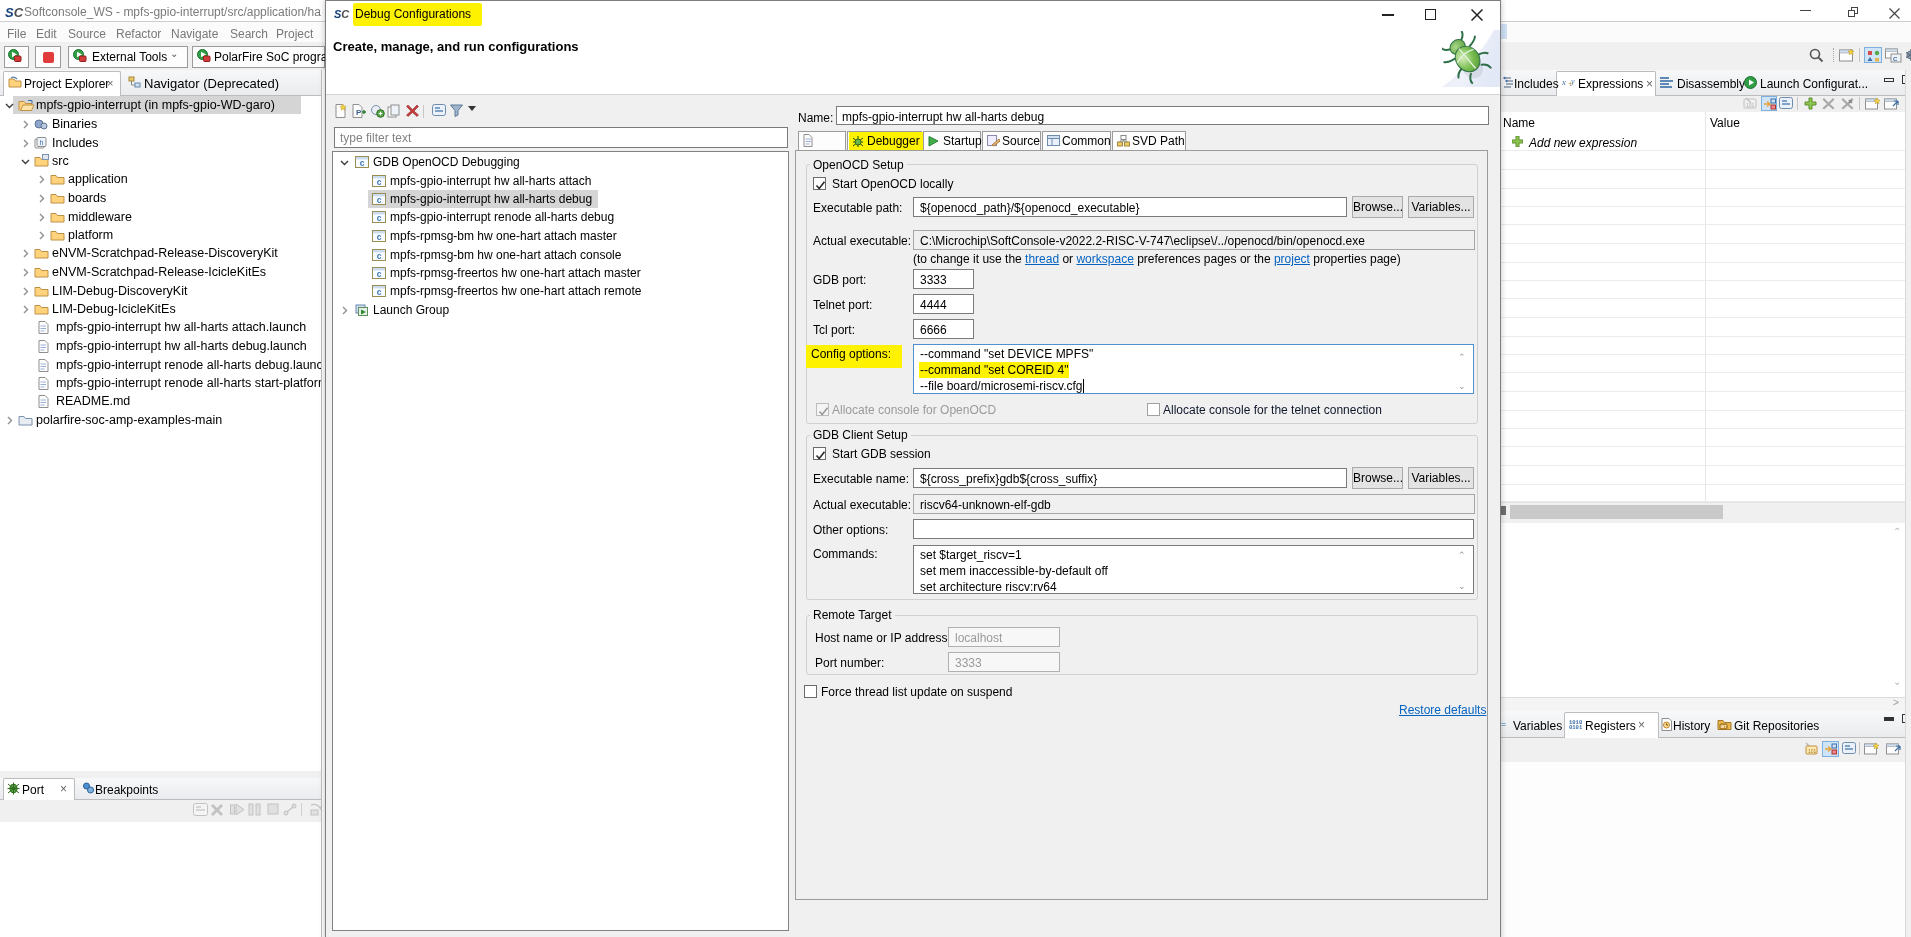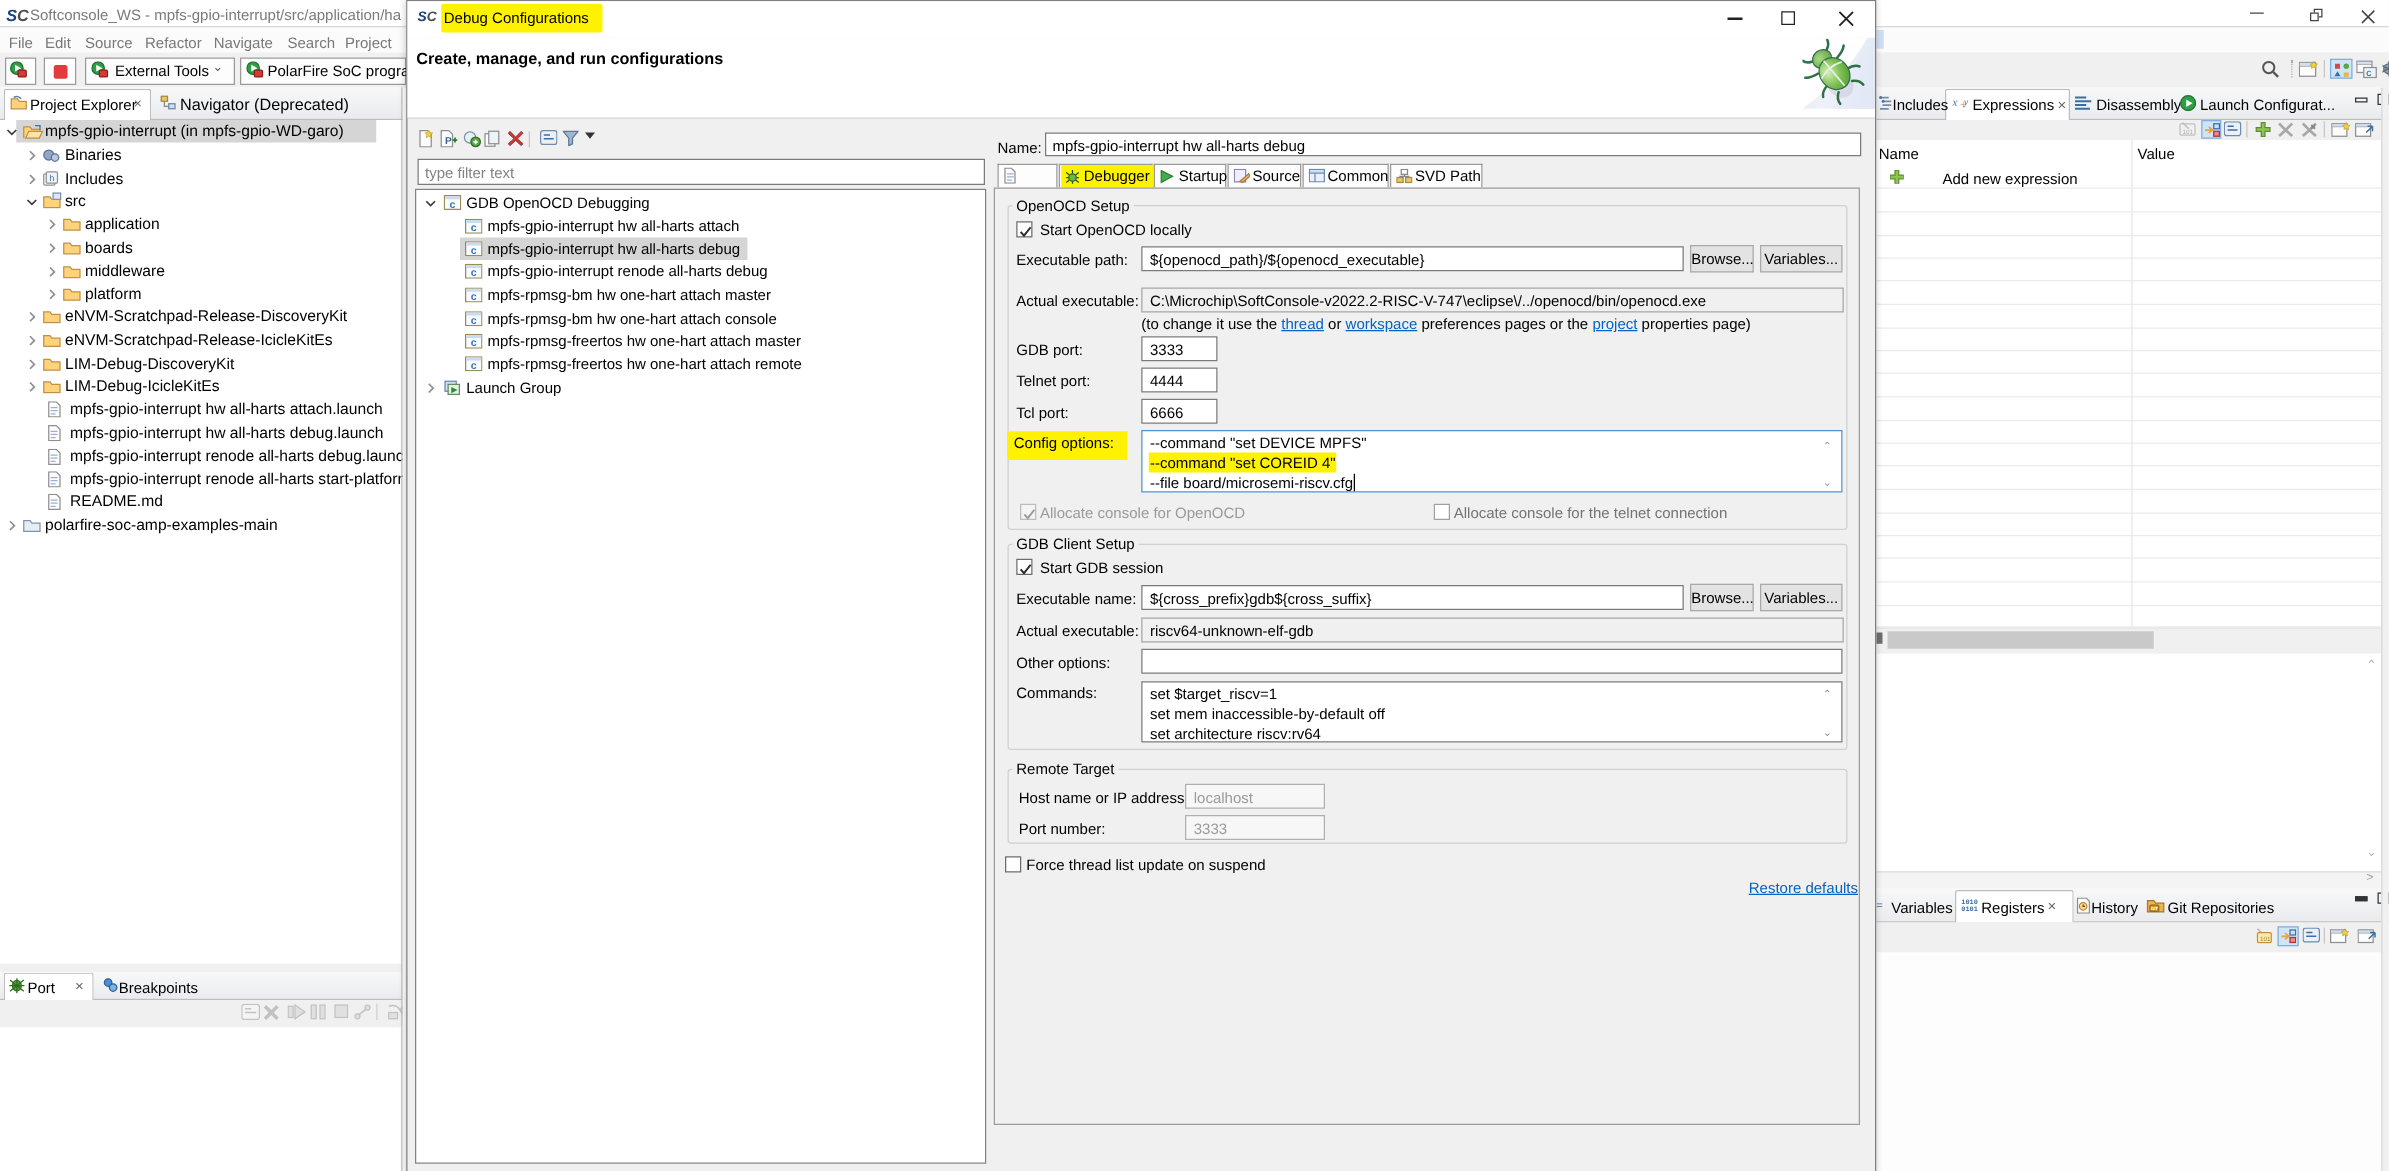--- a/index.html
+++ b/index.html
@@ -537,21 +537,21 @@
       <div class="gl" style="top:316px;"></div>
       <div class="gl" style="top:334px;"></div>
       <div class="gl" style="top:353px;"></div>
       <div class="gl" style="top:372px;"></div>
       <div class="gl" style="top:389px;"></div>
       <div class="a" style="left:11px;top:24px;">
         <svg width="11" height="11" viewBox="0 0 11 11" style="">
           <path d="M4 0 h3 v4 h4 v3 h-4 v4 h-3 v-4 h-4 v-3 h4 Z" fill="#8cc44f" stroke="#5e8f2f"></path>
         </svg>
       </div>
-      <div class="a txt" style="left:28px;top:24px;margin-left:25px;">Add new expression</div>
+      <div class="a txt" style="left:28px;top:24px;font-style:italic;">Add new expression</div>
   </div>
 
   <div class="a" style="left:1501px;top:502px;width:410px;height:21px;background:#f0f0f0;border-top:1px solid #e4e4e4;"></div>
   <div class="a" style="left:1510px;top:505px;width:213px;height:14px;background:#c9c9c9;"></div>
   <div class="a" style="left:1501px;top:506px;width:5px;height:9px;background:#6e6e6e;"></div>
 
   <div class="a" style="left:1501px;top:523px;width:404px;height:174px;background:#fff;"></div>
   <div class="a txt" style="left:1893px;top:526px;color:#b5b5b5;font-size:10px;">⌃</div>
   <div class="a txt" style="left:1893px;top:676px;color:#b5b5b5;font-size:10px;">⌄</div>
   <div class="a" style="left:1501px;top:697px;width:410px;height:14px;background:#f4f4f4;border-top:1px solid #dcdcdc;"></div>
@@ -954,21 +954,21 @@
   <div class="a txt" style="left:1458px;top:352px;color:#9a9a9a;font-size:9px;">⌃</div>
   <div class="a txt" style="left:1458px;top:381px;color:#9a9a9a;font-size:9px;">⌄</div>
 
   <div class="cb" style="left:816px;top:403px;border-color:#bcbcbc;background:#f4f4f4;">
       <svg width="13" height="13" viewBox="0 0 13 13" style="">
         <polyline points="2.5,6.5 5.2,9.5 10.5,2.8" fill="none" stroke="#9a9a9a" stroke-width="1.6"></polyline>
       </svg>
     </div>
   <div class="a txt" style="left:832px;top:403px;color:#9a9a9a;">Allocate console for OpenOCD</div>
   <div class="cb" style="left:1147px;top:403px;border-color:#a0a0a0;"></div>
-  <div class="a txt" style="left:1163px;top:403px;color:#737373;">Allocate console for the telnet connection</div>
+  <div class="a txt" style="left:1163px;top:403px;color:#0f172a;">Allocate console for the telnet connection</div>
 
   <div class="a" style="left:806px;top:435px;width:672px;height:165px;border:1px solid #d0d0d0;border-radius:3px;"></div>
   <div class="a txt" style="left:810px;top:428px;background:#f0f0f0;padding:0 3px;">GDB Client Setup</div>
   <div class="cb" style="left:813px;top:447px;">
       <svg width="13" height="13" viewBox="0 0 13 13" style="">
         <polyline points="2.5,6.5 5.2,9.5 10.5,2.8" fill="none" stroke="#2b2b2b" stroke-width="1.6"></polyline>
       </svg>
     </div>
   <div class="a txt" style="left:832px;top:447px;">Start GDB session</div>
 

